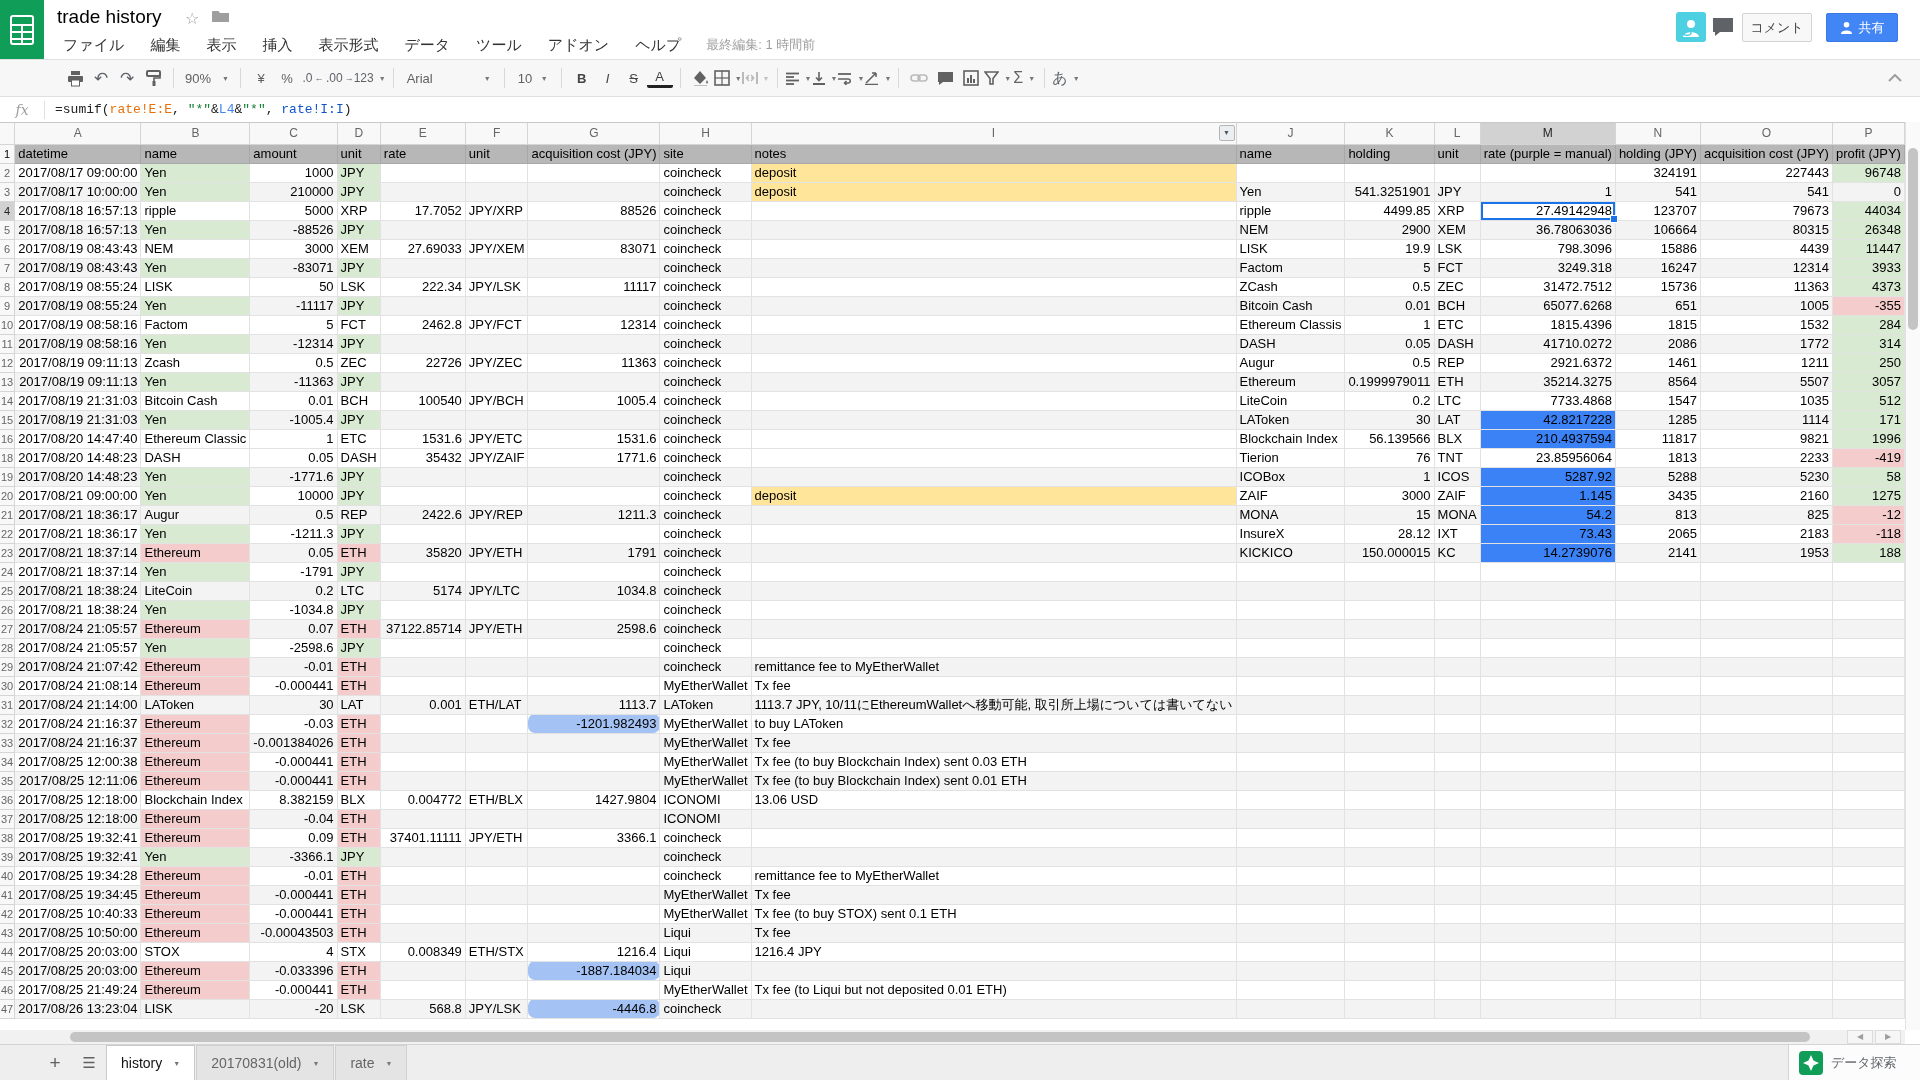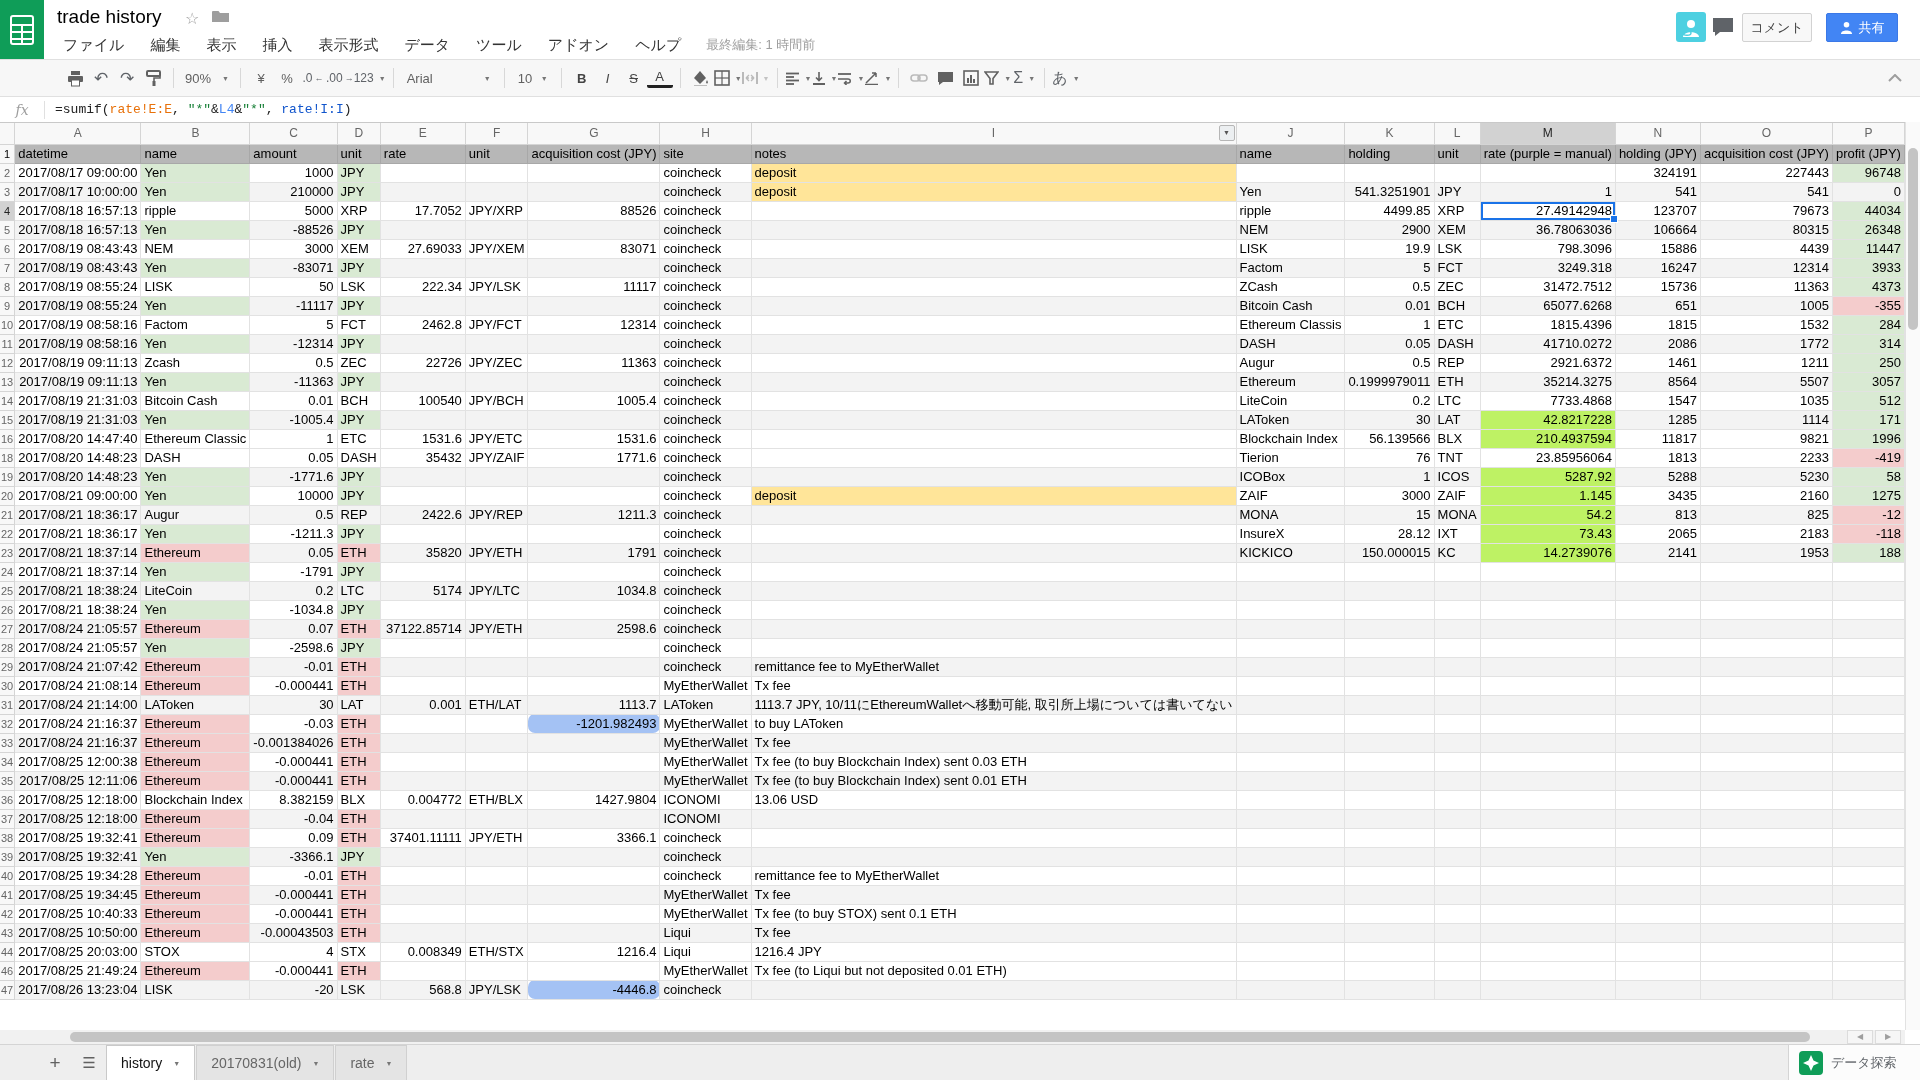--- a/index.html
+++ b/index.html
@@ -51,21 +51,21 @@
   tr.letters td { height:21px; background:#f8f8f8; border-color:#d5d5d5; color:#666; text-align:center; font-size:12px; position:relative; }
   td.rowhdr { background:#f8f8f8; border-color:#d5d5d5; color:#666; text-align:center; font-size:11px; padding:0; }
   td.corner { background:#f8f8f8; border-color:#d5d5d5; }
   tr.hdr1 td { background:#b7b7b7; color:#000; border-color:#a8a8a8; }
   tr.hdr1 td.rowhdr { background:#f8f8f8; border-color:#d5d5d5; }
   td.num { text-align:right; }
   td.band { background:#f3f3f3; }
   td.fill-green { background:#d9ead3; }
   td.fill-red { background:#f4cccc; }
   td.fill-yellow { background:#ffe599; }
-  td.fill-purple { background:#bef264; }
+  td.fill-purple { background:#3b82f6; }
   td.fill-blue { background:#a4c2f4;border-radius:7px; }
   td.sel { box-shadow:inset 0 0 0 2px #1a73e8; position:relative; overflow:visible; }
   td.sel::after { content:""; position:absolute; right:-3px; bottom:-3px; width:6px; height:6px; background:#1a73e8; border:1px solid #fff; z-index:5; }
   td.sel-hdr { background:#d2d2d2 !important; color:#222 !important; }
   .filter-chip { position:absolute; right:1px; top:2px; width:16px; height:16px; background:#eceff1; border:1px solid #b6b6b6; border-radius:2px; font-size:7px; color:#555; line-height:14px; text-align:center; }
 
   
   #vscroll { position:absolute; left:1905px; top:122px; width:15px; height:908px; background:#fafafa; border-left:1px solid #e2e2e2; }
   #vthumb { position:absolute; left:2px; top:26px; width:10px; height:182px; background:#c4c4c4; border-radius:5px; }
   #hscroll { position:absolute; left:0; top:1030px; width:1905px; height:14px; background:#f1f1f1; }
@@ -1146,20 +1146,39 @@
           <td class="">1216.4 JPY</td>
           <td class=""></td>
           <td class="num"></td>
           <td class=""></td>
           <td class="num"></td>
           <td class="num"></td>
           <td class="num"></td>
           <td class="num"></td>
         </tr>
         <tr>
+          <td class="rowhdr">45</td>
+          <td class="num band">2017/08/25 20:03:00</td>
+          <td class="band fill-red">Ethereum</td>
+          <td class="num band">-0.033396</td>
+          <td class="band fill-red">ETH</td>
+          <td class="num band"></td>
+          <td class="band"></td>
+          <td class="num band fill-blue">-1887.184034</td>
+          <td class="band">Liqui</td>
+          <td class="band"></td>
+          <td class="band"></td>
+          <td class="num band"></td>
+          <td class="band"></td>
+          <td class="num band"></td>
+          <td class="num band"></td>
+          <td class="num band"></td>
+          <td class="num band"></td>
+        </tr>
+        <tr>
           <td class="rowhdr">46</td>
           <td class="num">2017/08/25 21:49:24</td>
           <td class="fill-red">Ethereum</td>
           <td class="num">-0.000441</td>
           <td class="fill-red">ETH</td>
           <td class="num"></td>
           <td class=""></td>
           <td class="num"></td>
           <td class="">MyEtherWallet</td>
           <td class="">Tx fee (to Liqui but not deposited 0.01 ETH)</td>

